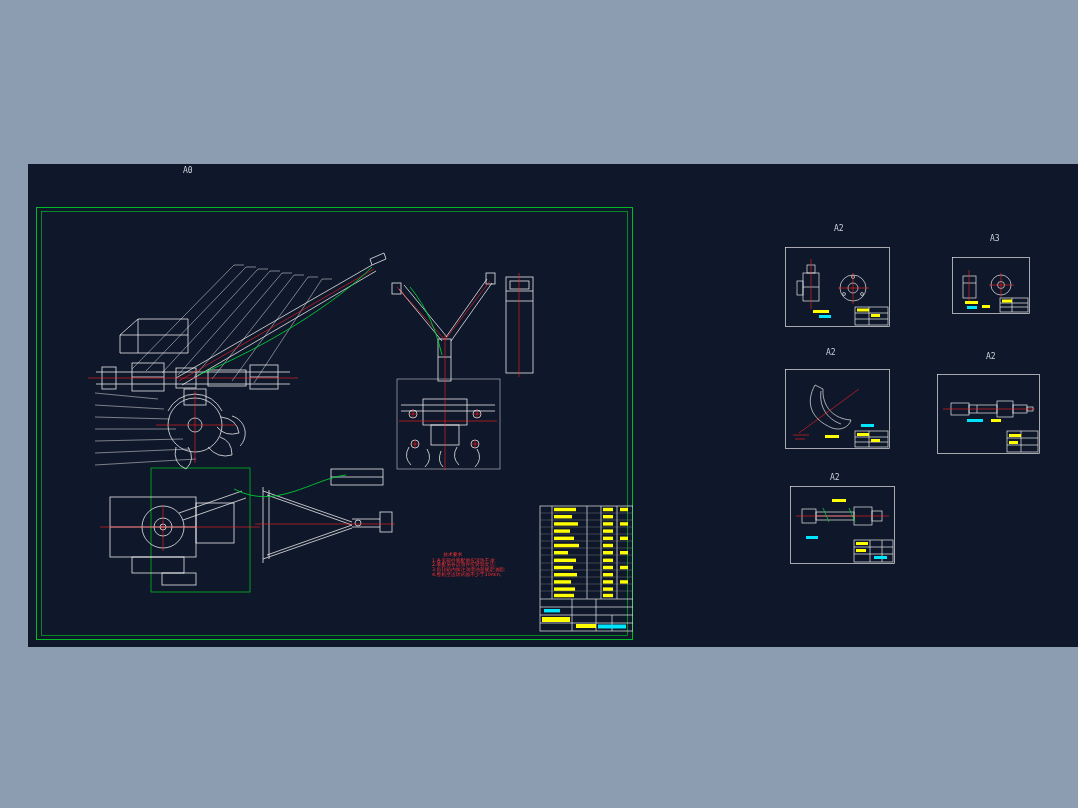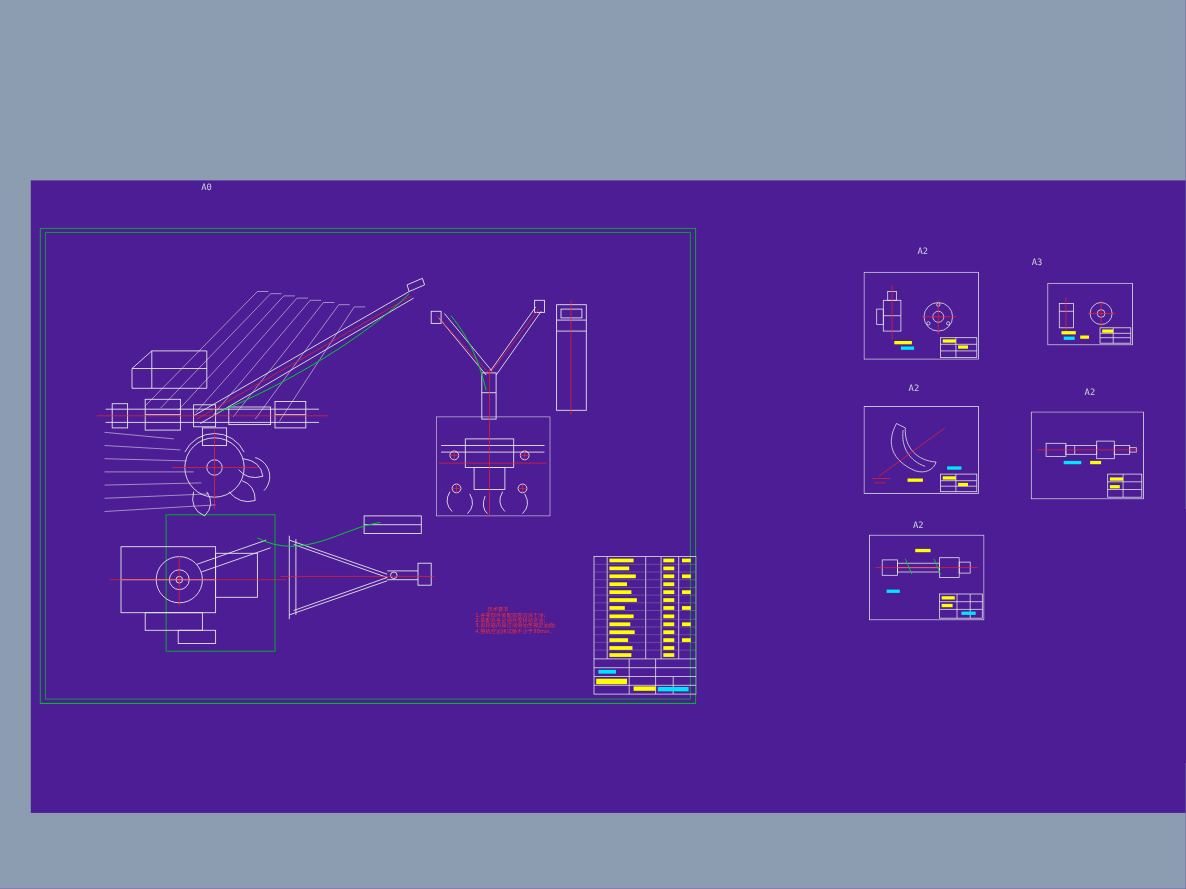--- a/index.html
+++ b/index.html
@@ -2,22 +2,22 @@
 <html><head>
 <meta charset="utf-8">
 <style>
   html,body{margin:0;padding:0;}
   body{
     width:1078px;height:808px;position:relative;overflow:hidden;
     background:#8d9db1;
     font-family:"DejaVu Sans",sans-serif;
   }
   .board{
-    position:absolute;left:28px;top:164px;width:1050px;height:575px;
-    background:#4c1d95;
+    position:absolute;left:28px;top:164px;width:1050px;height:483px;
+    background:#0f172a;
   }
   .lbl{
     position:absolute;color:#ccd2da;font-size:8px;line-height:8px;
     font-family:"DejaVu Sans Mono","DejaVu Sans",monospace;
   }
   .main-sheet{position:absolute;left:8px;top:43px;width:597px;height:433px;}
   .main-sheet svg{display:block}
   .sub-sheet{position:absolute;}
   .sub-sheet svg{display:block}
   .notes{
@@ -28,21 +28,21 @@
   .notes .nh{margin-left:14px;margin-bottom:1px;}
 </style>
 </head>
 <body>
 
 <div class="stage">
   <div class="board">
 
     <div class="lbl" style="left:155px;top:3px">A0</div>
     <div class="lbl" style="left:806px;top:61px">A2</div>
-    <div class="lbl" style="left:910px;top:71px">A3</div>
+    <div class="lbl" style="left:962px;top:71px">A3</div>
     <div class="lbl" style="left:798px;top:185px">A2</div>
     <div class="lbl" style="left:958px;top:189px">A2</div>
     <div class="lbl" style="left:802px;top:310px">A2</div>
 
     <div class="main-sheet">
       <svg width="597" height="433" viewBox="0 0 597 433">
 
         <g stroke="#00bb22" fill="none" stroke-width="1">
           <rect x="0.5" y="0.5" width="596" height="432"></rect>
           <rect x="5.5" y="4.5" width="586" height="424" stroke-width="0.7"></rect>

